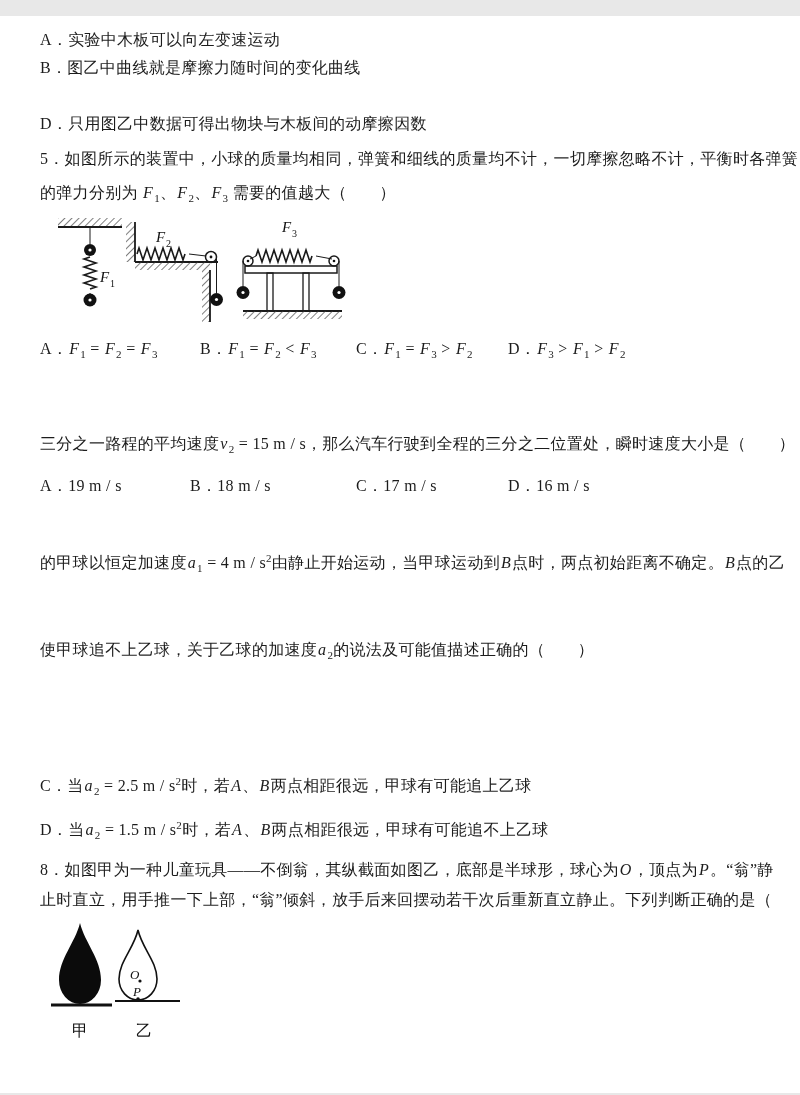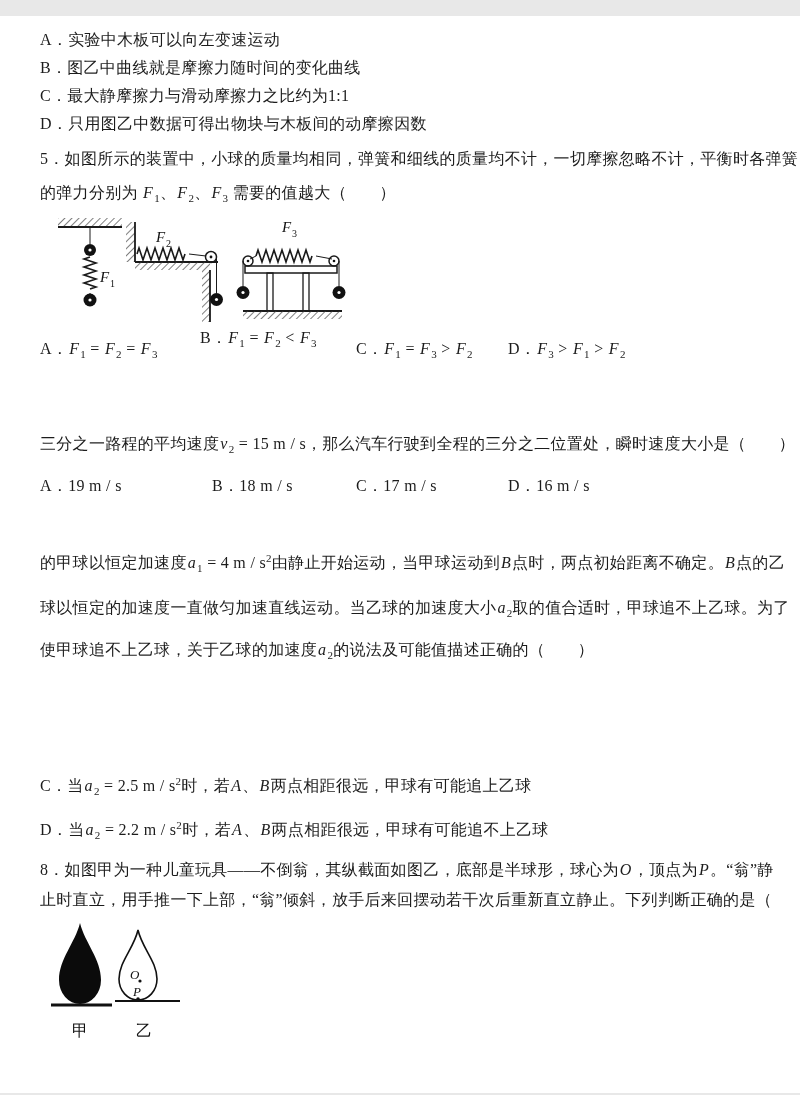--- a/index.html
+++ b/index.html
@@ -18,21 +18,20 @@
   .fig{position:absolute;}
   svg text{font-family:"Liberation Serif","DejaVu Serif",serif;}
 </style>
 </head>
 <body>
 
 <div class="page">
 
   <div class="line" style="top:13px">A．实验中木板可以向左变速运动</div>
   <div class="line" style="top:41px">B．图乙中曲线就是摩擦力随时间的变化曲线</div>
-  <div class="line" style="top:69px">C．最大静摩擦力与滑动摩擦力之比约为1:1</div>
   <div class="line" style="top:97px">D．只用图乙中数据可得出物块与木板间的动摩擦因数</div>
 
   <div class="line" style="top:132px">5．如图所示的装置中，小球的质量均相同，弹簧和细线的质量均不计，一切摩擦忽略不计，平衡时各弹簧</div>
   <div class="line" style="top:166px"><span>的弹力分别为 </span><span class="v">F</span><span class="sb">1</span><span>、</span><span class="v">F</span><span class="sb">2</span><span>、</span><span class="v">F</span><span class="sb">3</span><span> 需要的值越大（　　）</span></div>
 
   <svg class="fig" style="top:198px;left:40px" width="312" height="114" viewBox="0 0 312 114">
     <defs>
       <pattern id="hatch" patternUnits="userSpaceOnUse" width="5" height="5" patternTransform="rotate(45)">
         <line x1="0" y1="0" x2="0" y2="5" stroke="#3a3a3a" stroke-width="1.3"></line>
       </pattern>
@@ -89,35 +88,34 @@
       <circle cx="203" cy="78.5" r="6.5" fill="#111" stroke="none"></circle>
       <circle cx="203" cy="78.5" r="1.6" fill="#fff" stroke="none"></circle>
       <circle cx="299" cy="78.5" r="6.5" fill="#111" stroke="none"></circle>
       <circle cx="299" cy="78.5" r="1.6" fill="#fff" stroke="none"></circle>
       <text x="242" y="18" font-size="15" font-style="italic" fill="#111" stroke="none">F</text>
       <text x="252" y="23" font-size="10" fill="#111" stroke="none">3</text>
     </g>
   </svg>
 
   <div class="line" style="top:322px;left:40px"><span>A．</span><span class="v">F</span><span class="sb">1</span><span> = </span><span class="v">F</span><span class="sb">2</span><span> = </span><span class="v">F</span><span class="sb">3</span></div>
-  <div class="line" style="top:311px;left:200px"><span>B．</span><span class="v">F</span><span class="sb">1</span><span> = </span><span class="v">F</span><span class="sb">2</span><span> &lt; </span><span class="v">F</span><span class="sb">3</span></div>
+  <div class="line" style="top:322px;left:200px"><span>B．</span><span class="v">F</span><span class="sb">1</span><span> = </span><span class="v">F</span><span class="sb">2</span><span> &lt; </span><span class="v">F</span><span class="sb">3</span></div>
   <div class="line" style="top:322px;left:356px"><span>C．</span><span class="v">F</span><span class="sb">1</span><span> = </span><span class="v">F</span><span class="sb">3</span><span> &gt; </span><span class="v">F</span><span class="sb">2</span></div>
   <div class="line" style="top:322px;left:508px"><span>D．</span><span class="v">F</span><span class="sb">3</span><span> &gt; </span><span class="v">F</span><span class="sb">1</span><span> &gt; </span><span class="v">F</span><span class="sb">2</span></div>
 
   <div class="line" style="top:417px"><span>三分之一路程的平均速度</span><span class="v">v</span><span class="sb">2</span><span> = 15 m / s</span><span>，那么汽车行驶到全程的三分之二位置处，瞬时速度大小是（　　）</span></div>
   <div class="line" style="top:459px;left:40px">A．19 m / s</div>
-  <div class="line" style="top:459px;left:212px">B．18 m / s</div>
+  <div class="line" style="top:459px;left:190px">B．18 m / s</div>
   <div class="line" style="top:459px;left:356px">C．17 m / s</div>
   <div class="line" style="top:459px;left:508px">D．16 m / s</div>
 
   <div class="line" style="top:536px"><span>的甲球以恒定加速度</span><span class="v">a</span><span class="sb">1</span><span> = 4 m / s</span><span class="sp">2</span><span>由静止开始运动，当甲球运动到</span><span class="v">B</span><span>点时，两点初始距离不确定。</span><span class="v">B</span><span>点的乙</span></div>
-  <div class="line" style="top:581px"><span>球以恒定的加速度一直做匀加速直线运动。当乙球的加速度大小</span><span class="v">a</span><span class="sb">2</span><span>取的值合适时，甲球追不上乙球。为了</span></div>
   <div class="line" style="top:623px"><span>使甲球追不上乙球，关于乙球的加速度</span><span class="v">a</span><span class="sb">2</span><span>的说法及可能值描述正确的（　　）</span></div>
   <div class="line" style="top:759px"><span>C．当</span><span class="v">a</span><span class="sb">2</span><span> = 2.5 m / s</span><span class="sp">2</span><span>时，若</span><span class="v">A</span><span>、</span><span class="v">B</span><span>两点相距很远，甲球有可能追上乙球</span></div>
-  <div class="line" style="top:803px"><span>D．当</span><span class="v">a</span><span class="sb">2</span><span> = 2.2 m / s</span><span class="sp">2</span><span>时，若</span><span class="v">A</span><span>、</span><span class="v">B</span><span>两点相距很远，甲球有可能追不上乙球</span></div>
+  <div class="line" style="top:803px"><span>D．当</span><span class="v">a</span><span class="sb">2</span><span> = 1.5 m / s</span><span class="sp">2</span><span>时，若</span><span class="v">A</span><span>、</span><span class="v">B</span><span>两点相距很远，甲球有可能追不上乙球</span></div>
 
   <div class="line" style="top:843px"><span>8．如图甲为一种儿童玩具——不倒翁，其纵截面如图乙，底部是半球形，球心为</span><span class="v">O</span><span>，顶点为</span><span class="v">P</span><span>。“翁”静</span></div>
   <div class="line" style="top:873px"><span>止时直立，用手推一下上部，“翁”倾斜，放手后来回摆动若干次后重新直立静止。下列判断正确的是（　　）</span></div>
 
   <svg class="fig" style="top:901px;left:50px" width="140" height="130" viewBox="0 0 140 130">
 
     <g>
       <path d="M30,6 C25,26 9,42 9,63 A21,24 0 1 0 51,63 C51,42 35,26 30,6 Z" fill="#0b0b0b" stroke="none"></path>
       <line x1="1" y1="88" x2="62" y2="88" stroke="#111" stroke-width="3"></line>
       <text x="22" y="119" font-size="16" fill="#111">甲</text>

